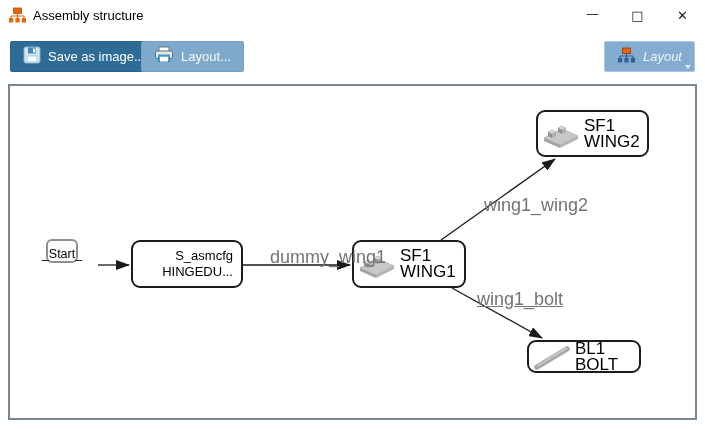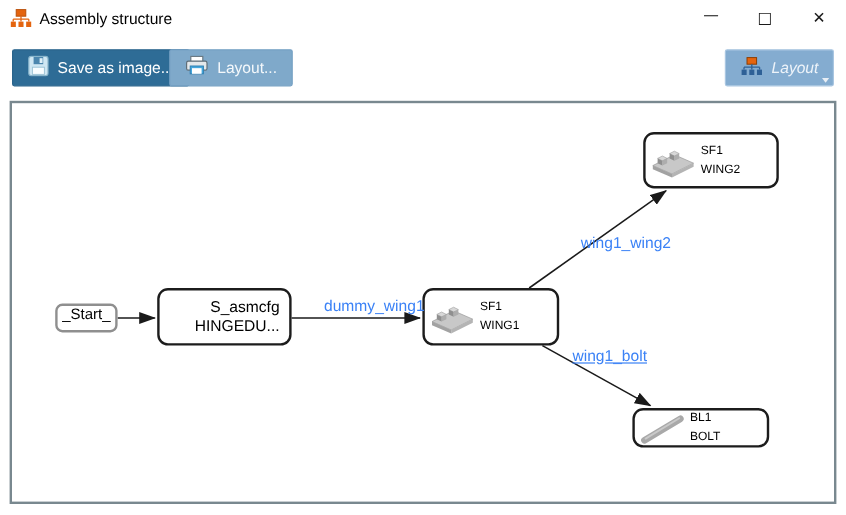--- a/index.html
+++ b/index.html
@@ -41,41 +41,41 @@
 
   
   .canvas {
     position:absolute; left:8px; top:84px; width:689px; height:336px;
     border:2px solid #79888f; box-sizing:border-box; background:#ffffff;
   }
   .edges-svg { position:absolute; left:0; top:0; width:685px; height:332px; }
 
   .node { position:absolute; background:#ffffff; box-sizing:border-box; }
   .node-start {
-    left:36px; top:167px; width:52px; height:24px;
+    left:36px; top:153px; width:32px; height:24px;
     border:2px solid #8f8f8f; border-radius:6px;
-    display:flex; align-items:flex-start; justify-content:center; font-size:12.5px;
+    display:flex; align-items:flex-end; justify-content:center; font-size:12.5px;
   }
   .node-asmcfg {
     left:121px; top:154px; width:112px; height:48px;
     border:2px solid #1c1c1c; border-radius:9px;
     display:flex; flex-direction:column; justify-content:center; align-items:flex-end;
     padding-right:8px; font-size:13px; line-height:16px;padding-left:28px;
   }
   .node-part {
     border:2px solid #1c1c1c; border-radius:9px;
     display:flex; align-items:center; padding-left:3px; gap:3px;
   }
   .node-wing1 { left:342px; top:154px; width:114px; height:48px; }
   .node-wing2 { left:526px; top:24px;  width:113px; height:47px; }
   .node-bolt  { left:517px; top:254px; width:114px; height:33px; }
-  .node-text { display:flex; flex-direction:column; font-size:10px; line-height:16px; }
+  .node-text { display:flex; flex-direction:column; font-size:17px; line-height:16px; }
   .part-icon { width:40px; height:36px; flex:0 0 auto; }
 
-  .edge-label { position:absolute; font-size:13px; color:#3b82f6; white-space:nowrap; }
+  .edge-label { position:absolute; font-size:18px; color:#737373; white-space:nowrap; }
   .lbl-dummy { left:260px; top:161px; }
   .lbl-w1w2  { left:474px; top:109px; }
   .lbl-w1b   { left:467px; top:203px;text-decoration:underline; }
 </style>
 </head>
 <body>
 
 <div class="titlebar">
   <span class="app-icon">
     <svg viewBox="0 0 19 17" width="19" height="17">

